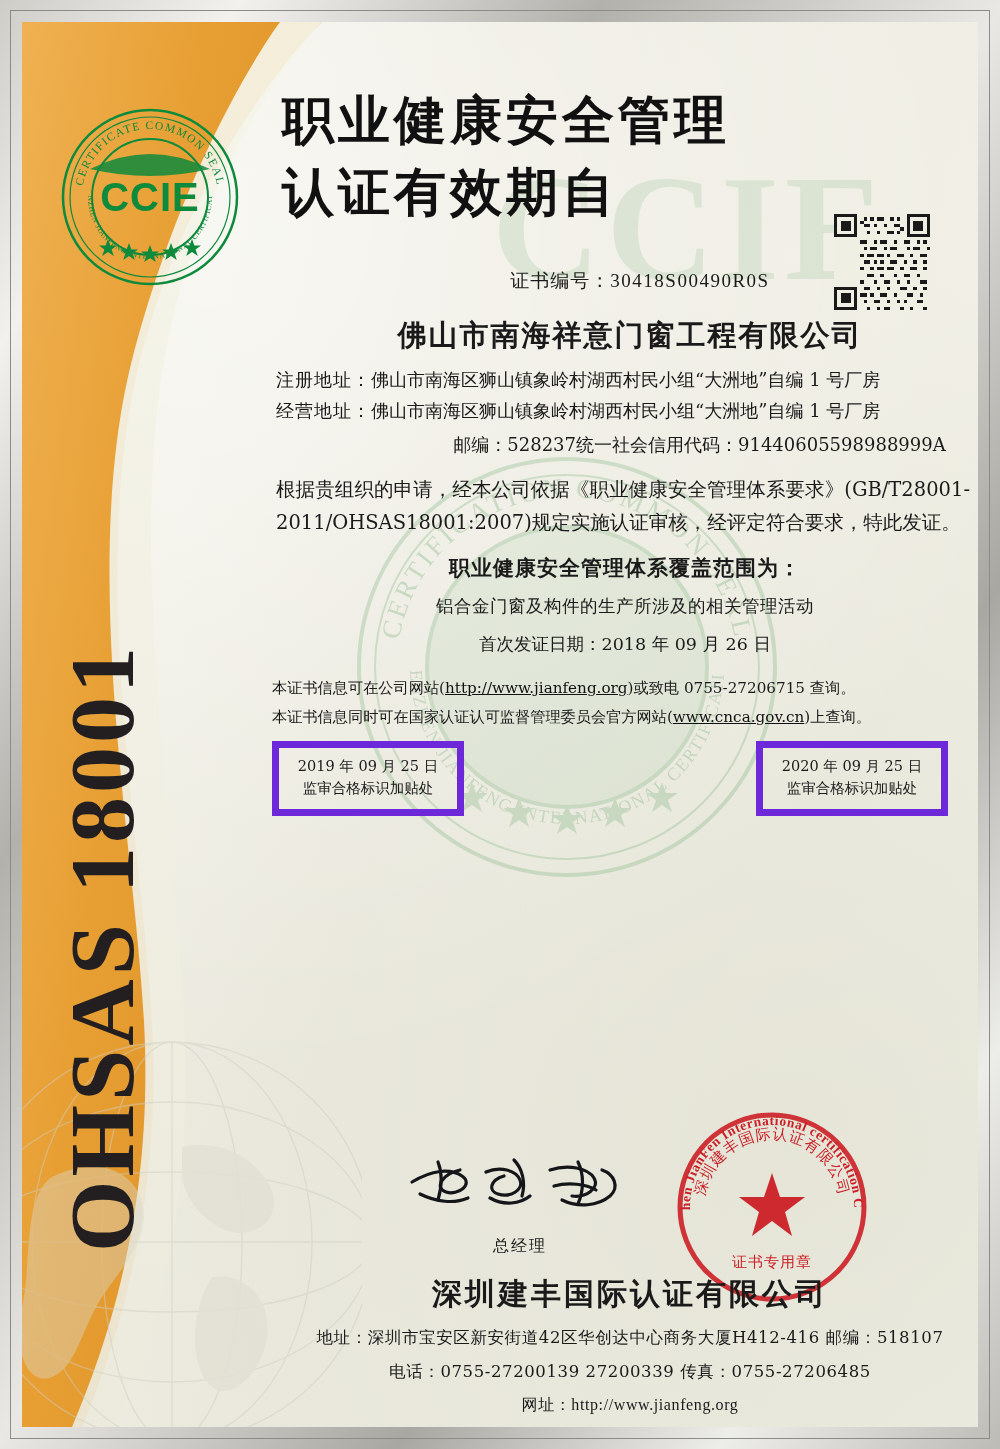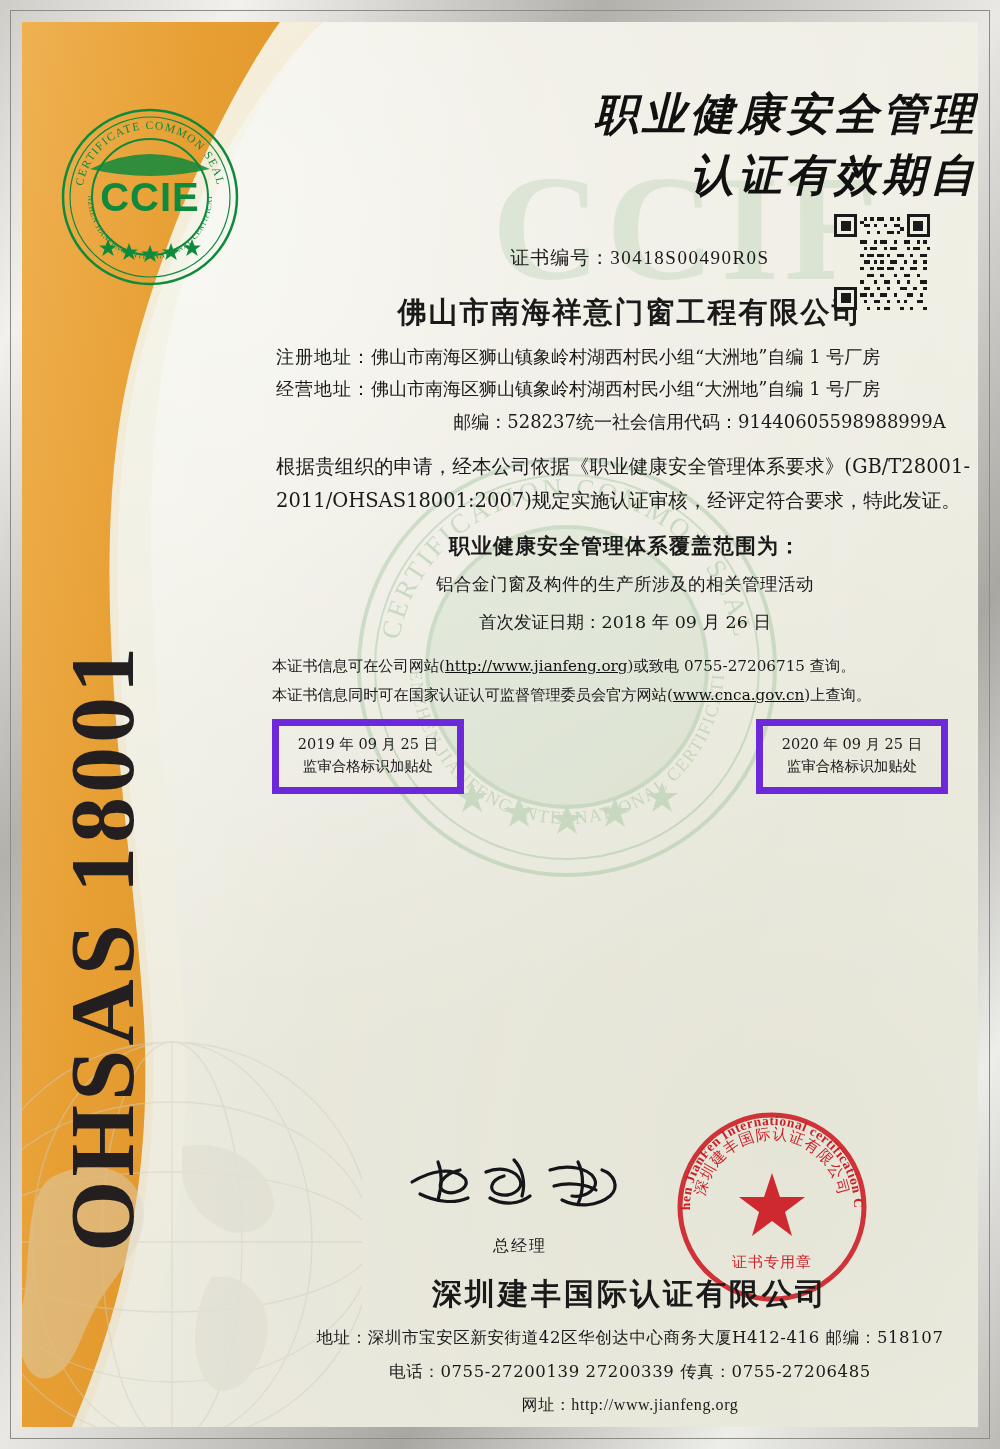--- a/index.html
+++ b/index.html
@@ -115,30 +115,29 @@
   
   .content {
     position: absolute;
     left: 240px;
     top: 0;
     width: 716px;
     height: 100%;
     color: #1a1a1a;
   }
   .title {
-    text-align: right;
+    text-align: left;
     font-family: "DejaVu Serif", "Liberation Serif", serif;
     font-weight: bold;
-    font-size: 44px;
+    font-size: 52px;
     letter-spacing: 4px;
     line-height: 1.38;
     margin-top: 62px;
     color: #111;
     padding-left: 20px;
-    font-style: italic;
   }
   .qr {
     position: absolute;
     right: 48px;
     top: 192px;
     width: 96px;
     height: 96px;
   }
   .cert-no {
     margin-top: 40px;

